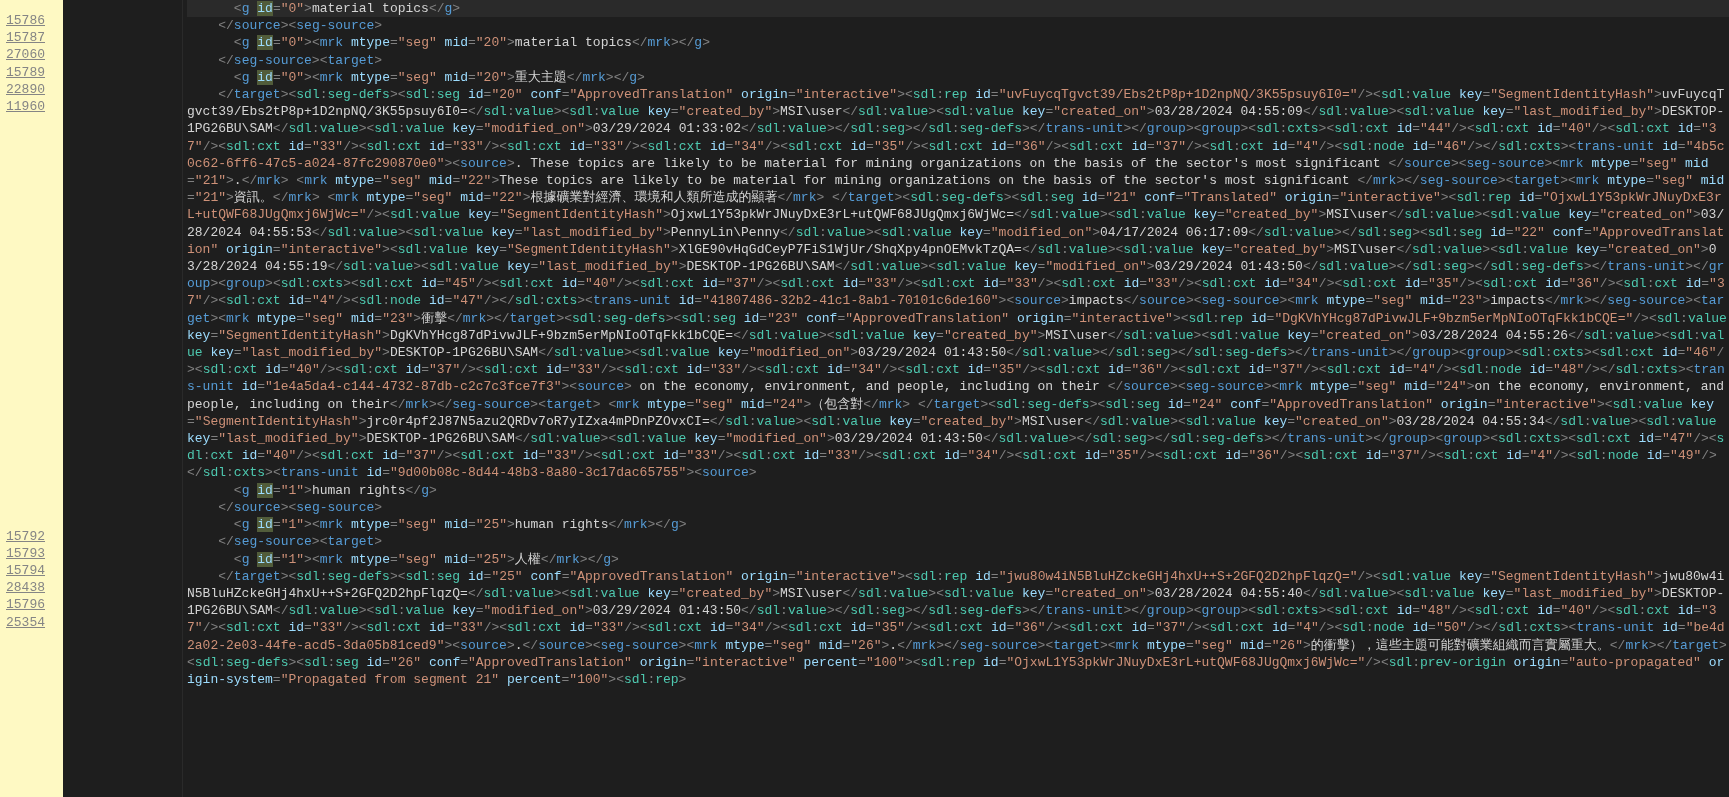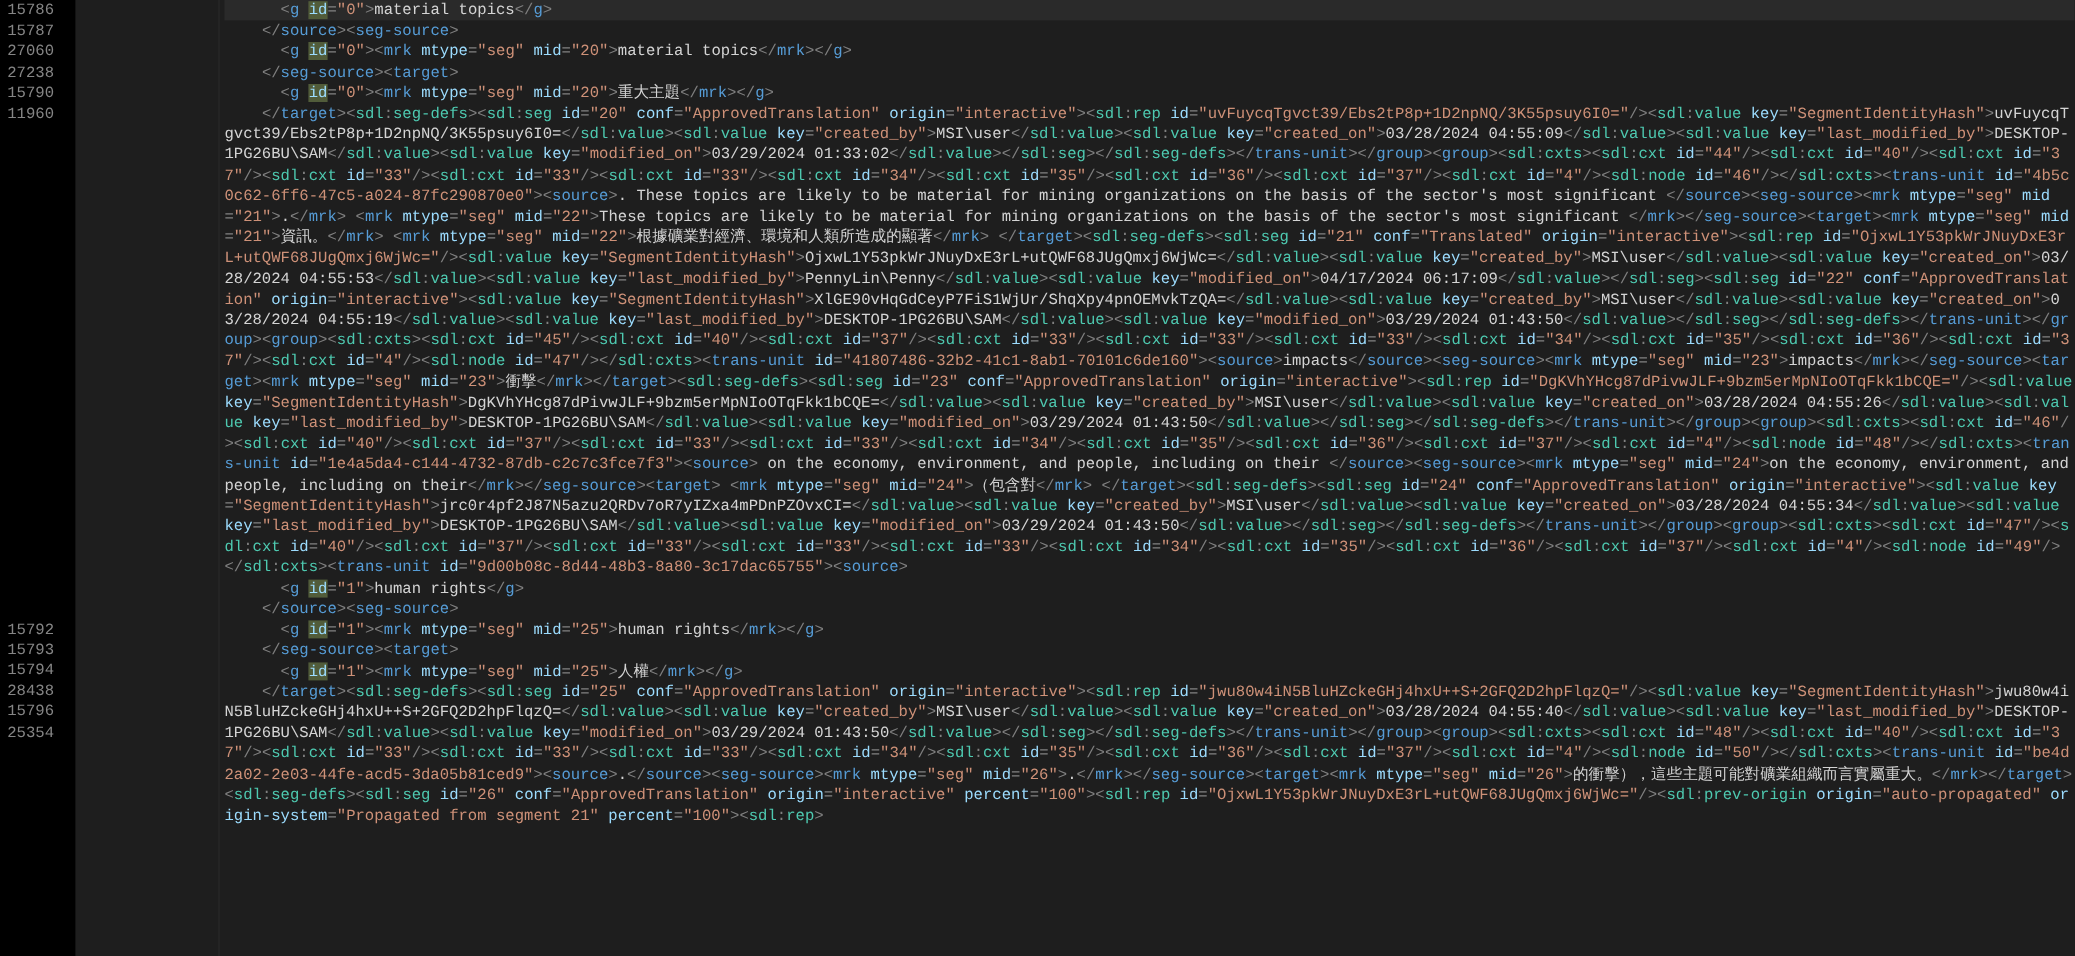--- a/index.html
+++ b/index.html
@@ -9,27 +9,28 @@
     background: #1e1e1e;
     color: #d4d4d4;
     overflow: auto;
   }
   .editor {
     display: flex;
     width: 100%;
     min-height: 100vh;
   }
   .gutter {
-    background: #000000;
+    background: #fef9c3;
     color: #858585;
     text-align: right;
-    padding: 0 18px 0 6px;
+    padding: 12px 18px 0 6px;
     user-select: none;
     flex-shrink: 0;
     min-width: 62px;
+    text-decoration: underline;
   }
   .gutter .ln { height: 17.2px; line-height: 17.2px; }
   .minimap-strip { width: 120px; background:#1e1e1e; flex-shrink:0; border-right:1px solid #2a2a2a;}
   .code {
     flex: 1;
     padding-left: 4px;
     line-height: 17.2px;
     white-space: pre-wrap;
     word-break: break-all;
   }
@@ -45,22 +46,22 @@
   .ind { display:inline-block; }
 </style>
 </head>
 <body>
 
 <div class="editor">
   <div class="gutter">
     <div class="ln">15786</div>
     <div class="ln">15787</div>
     <div class="ln">27060</div>
-    <div class="ln">27238</div>
-    <div class="ln">15790</div>
+    <div class="ln">15789</div>
+    <div class="ln">22890</div>
     <div class="ln">11960</div>
     <div class="ln"></div>
     <div class="ln"></div>
     <div class="ln"></div>
     <div class="ln"></div>
     <div class="ln"></div>
     <div class="ln"></div>
     <div class="ln"></div>
     <div class="ln"></div>
     <div class="ln"></div>

